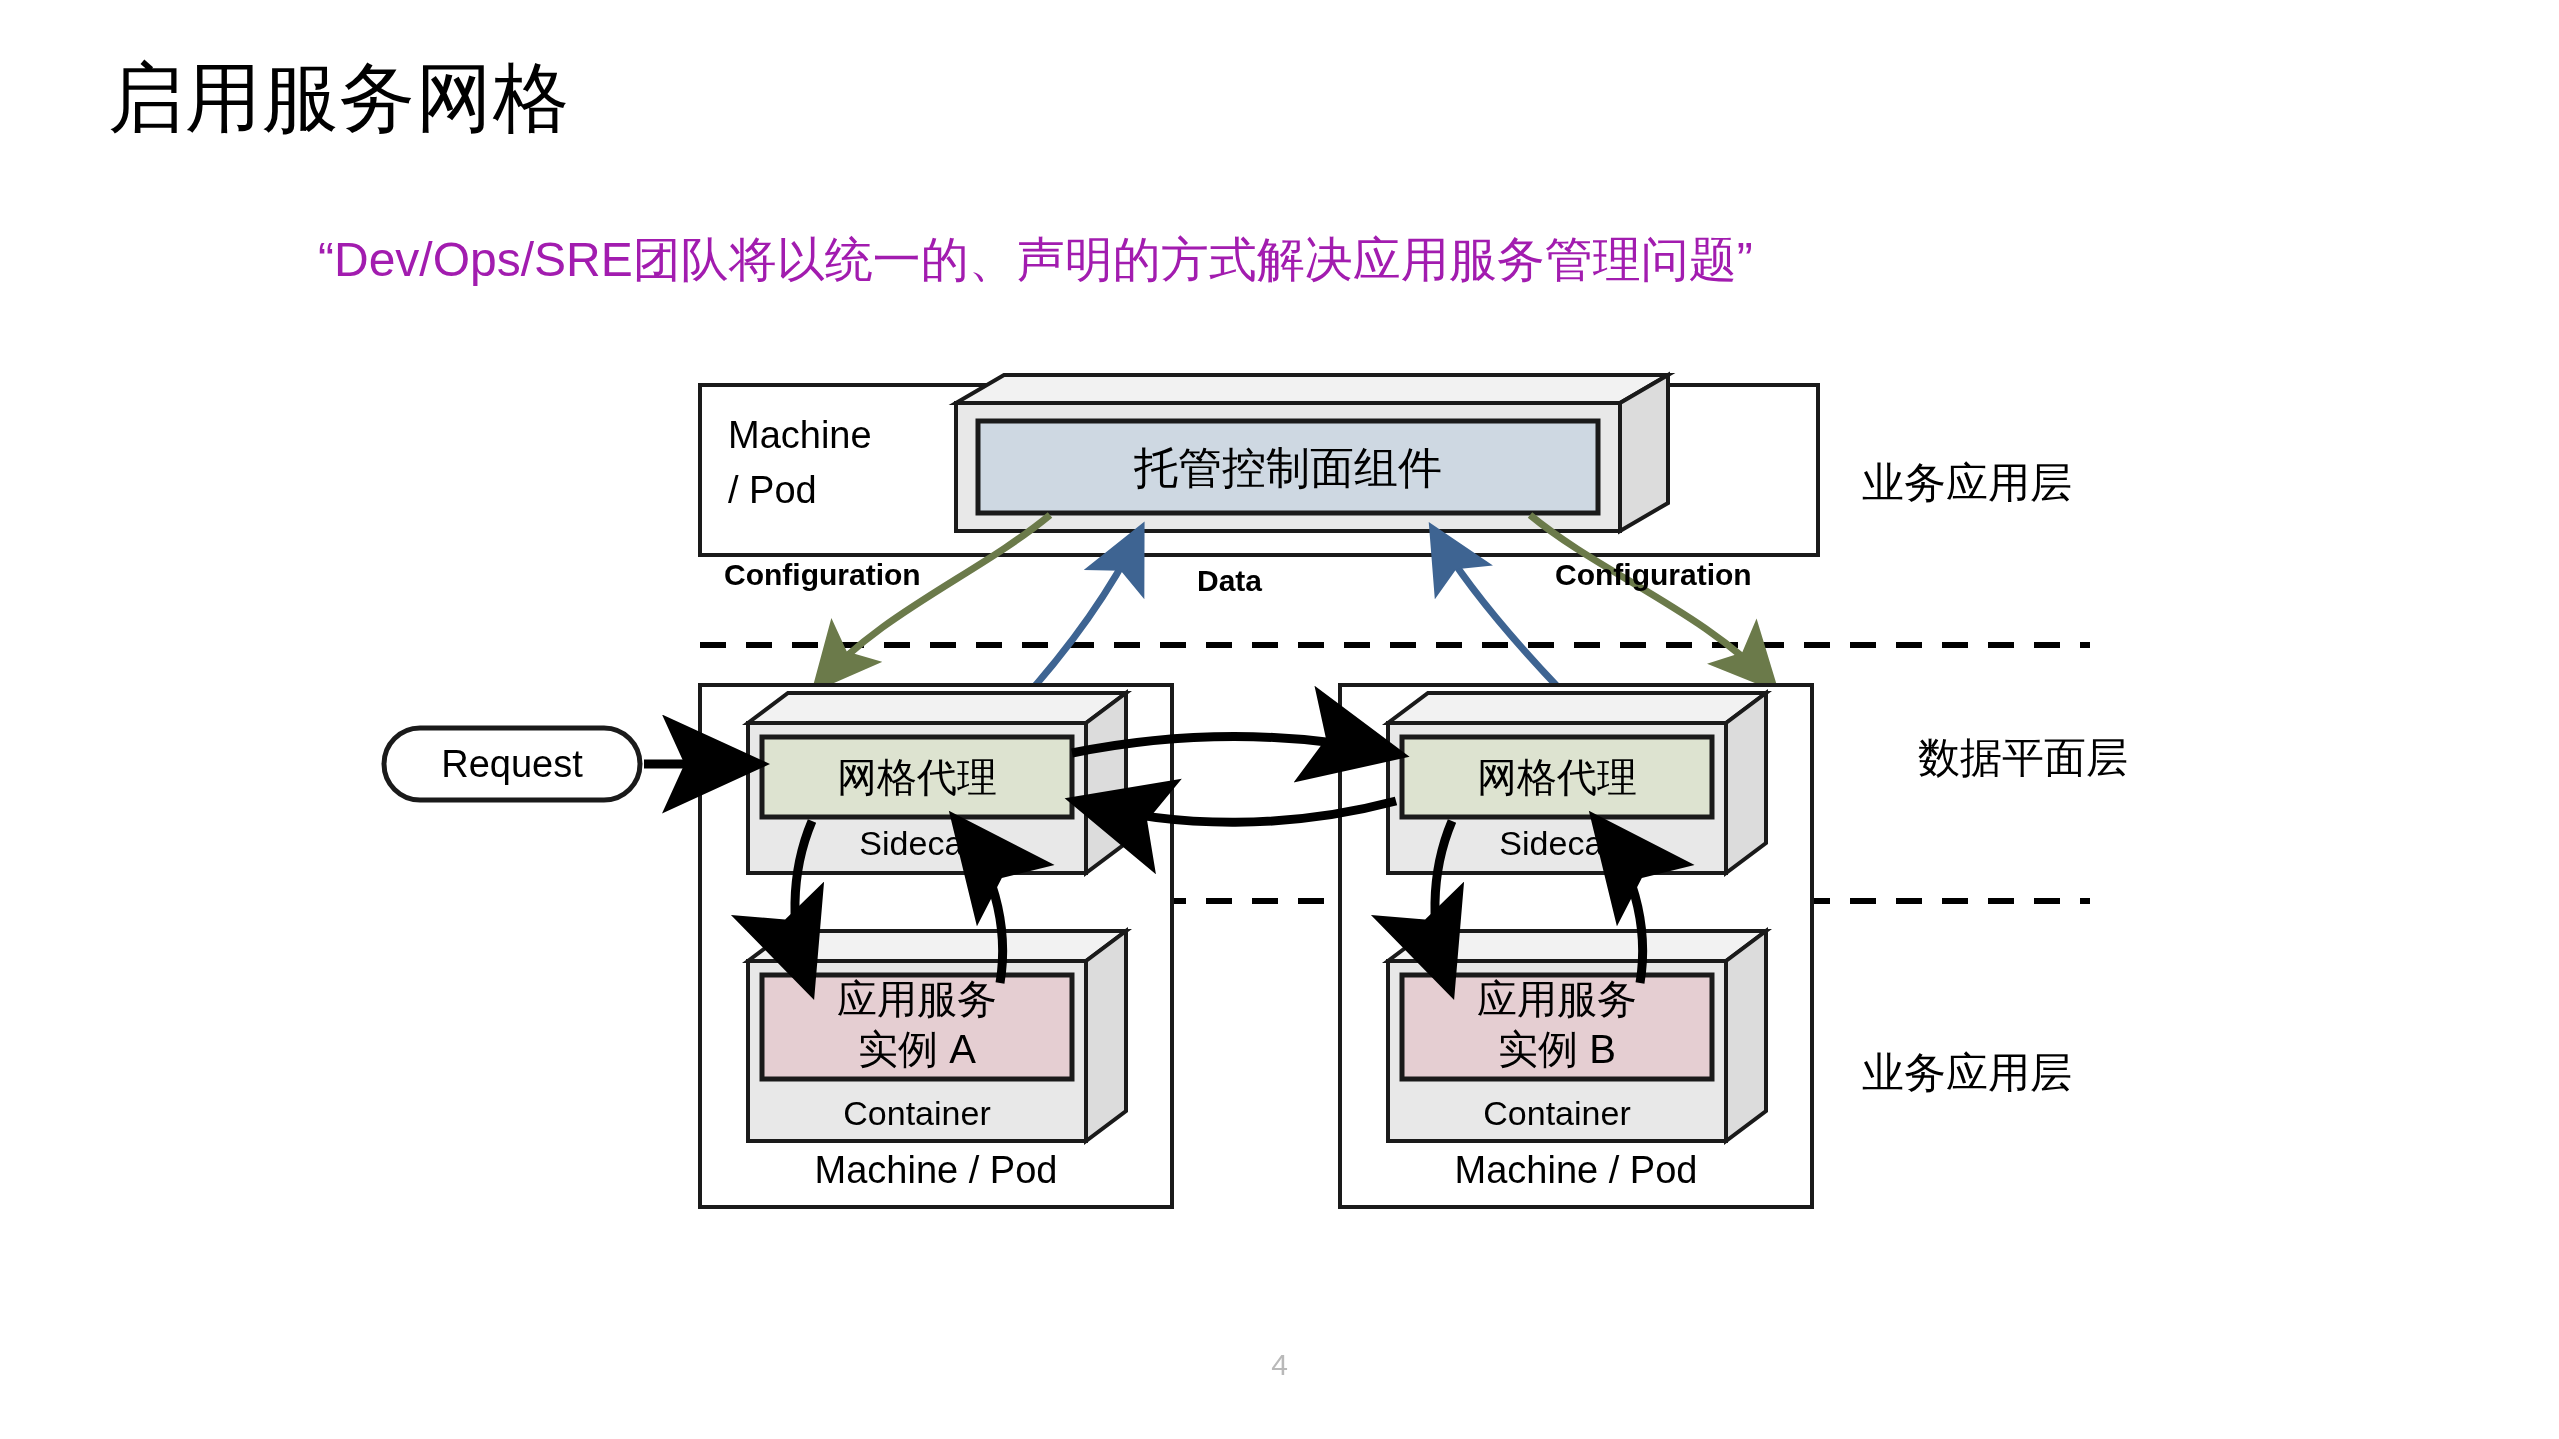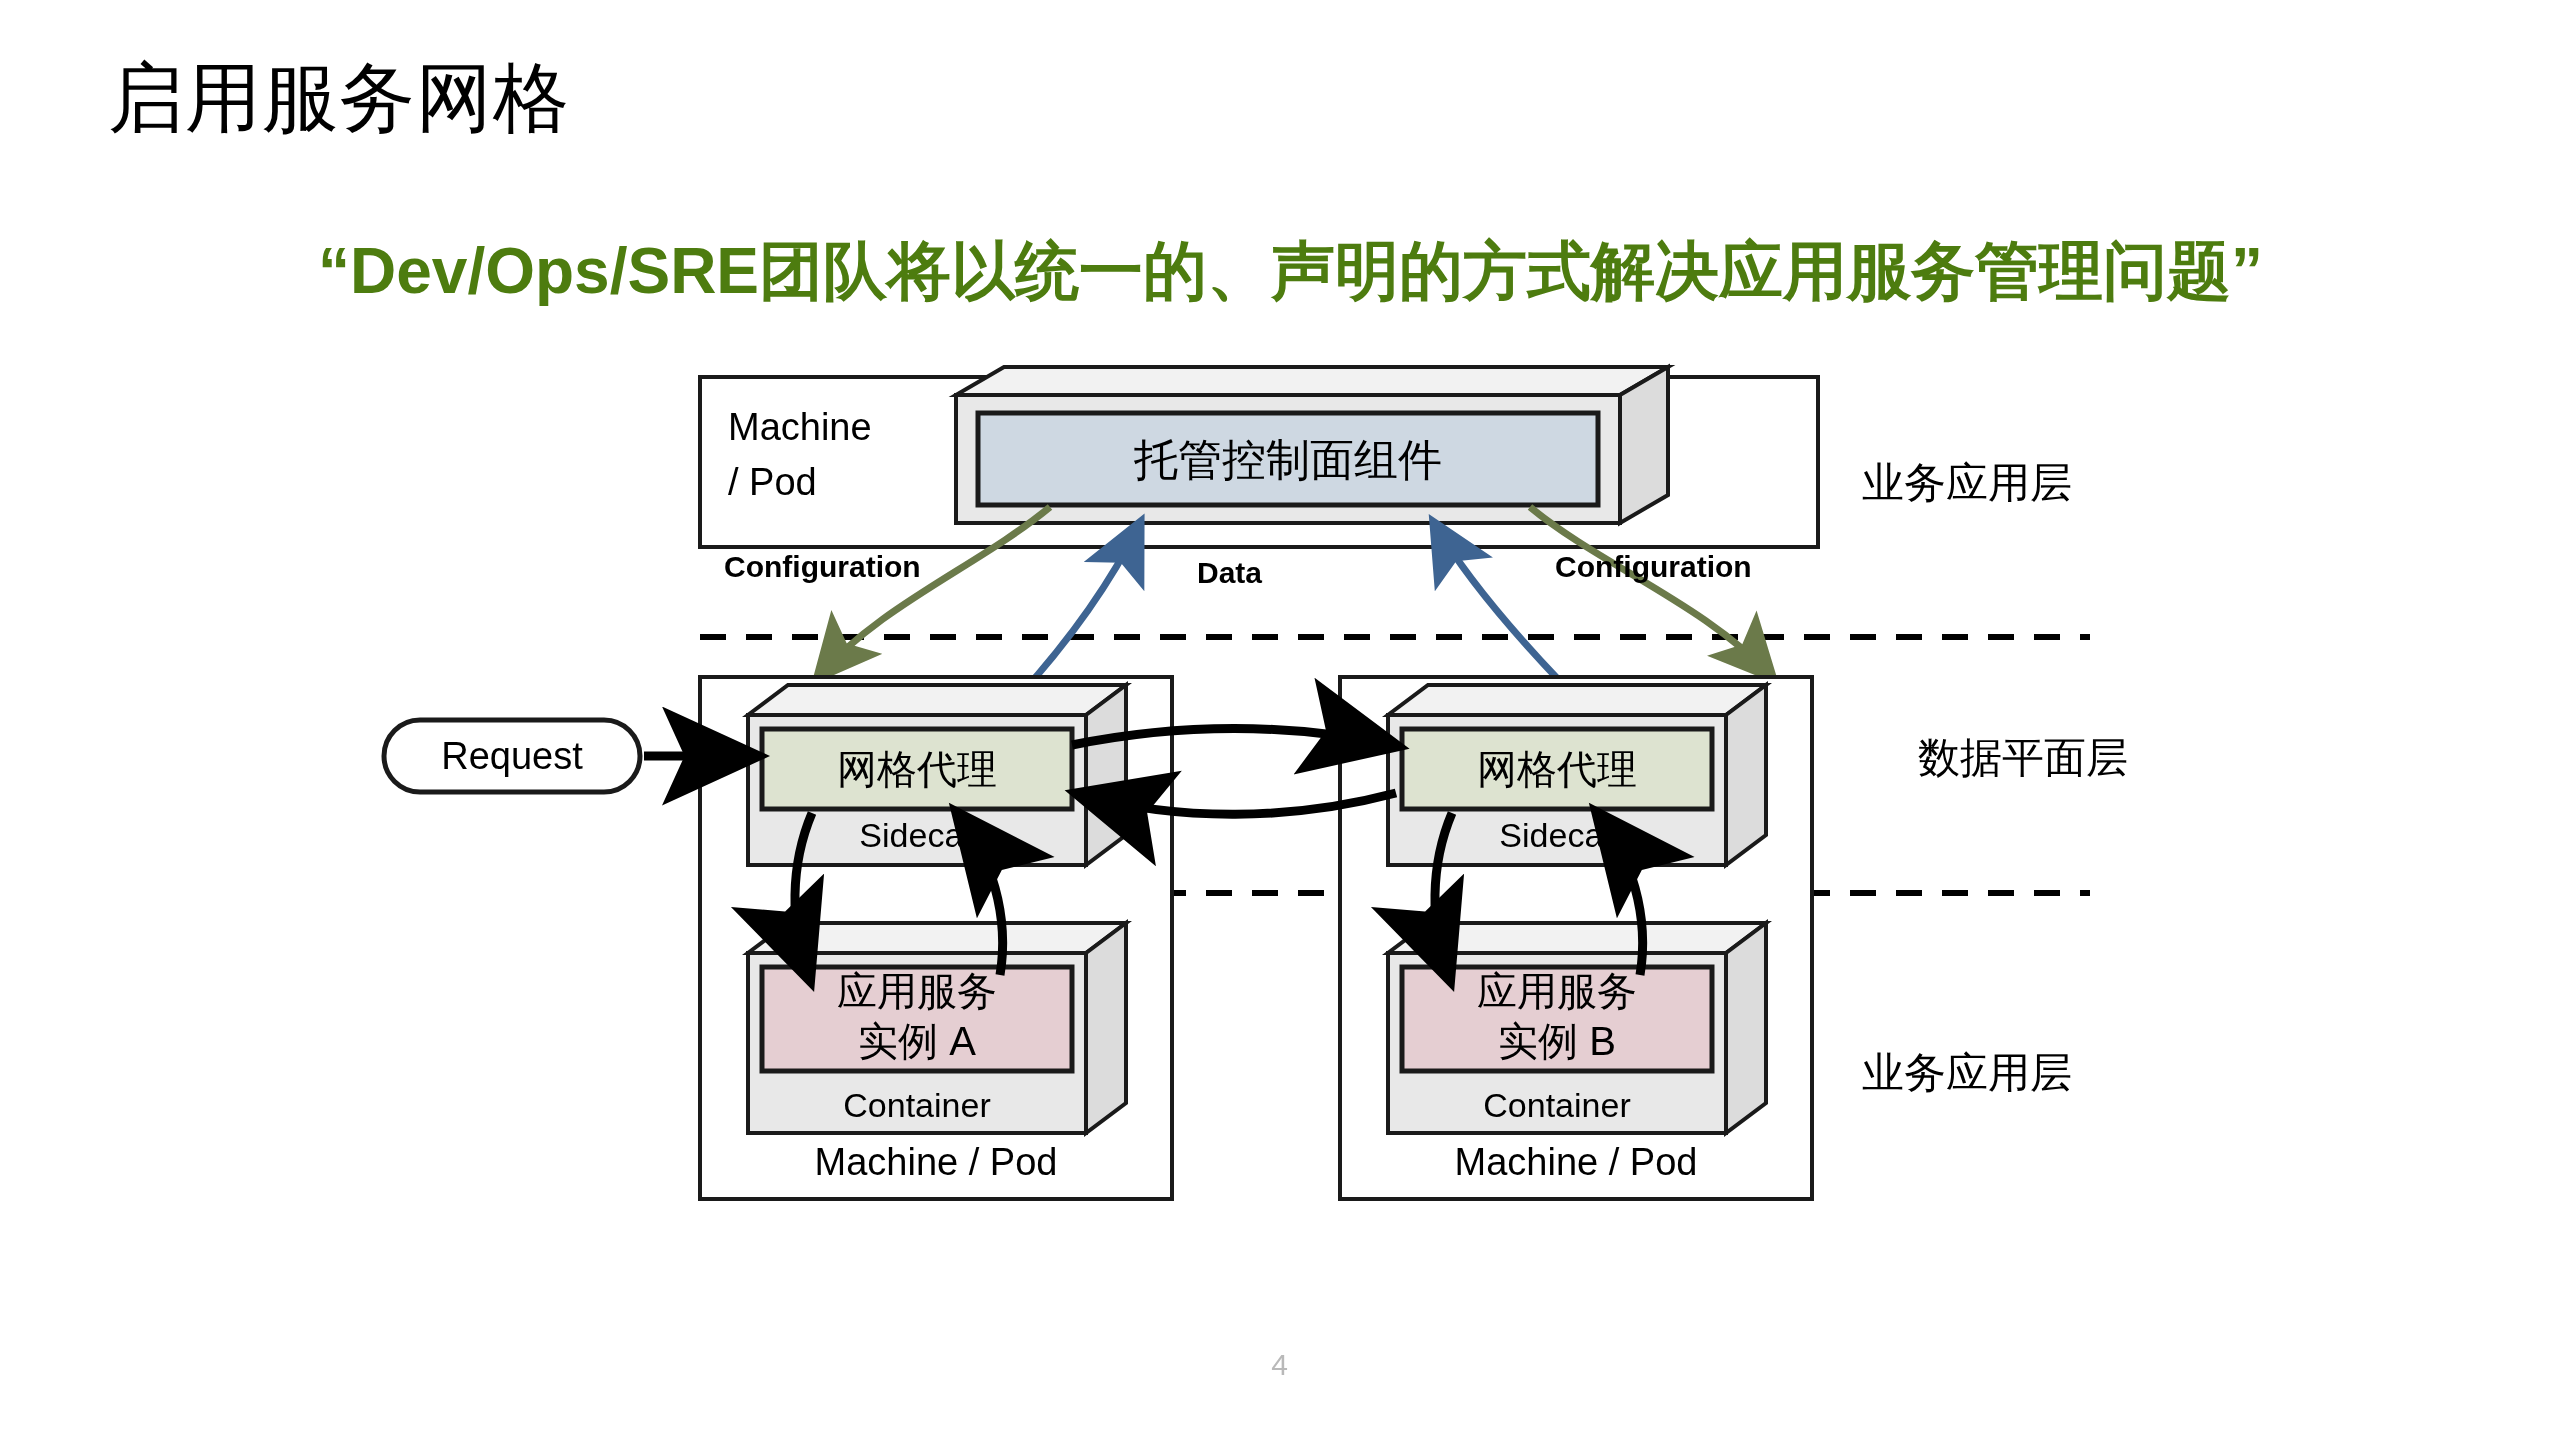--- a/index.html
+++ b/index.html
@@ -33,32 +33,32 @@
     line-height: 1.05;
     font-weight: 400;
     letter-spacing: 1px;
     color: #000000;
     white-space: nowrap;
   }
   #slide-subtitle {
     position: absolute;
     left: 318px;
     top: 228px;
-    font-size: 64px;
-    font-weight: bold;
-    color: #4d7c0f;
+    font-size: 48px;
+    font-weight: normal;
+    color: #a21caf;
     white-space: nowrap;
     letter-spacing: 0px;
   }
 
   
   #diagram {
     position: absolute;
     left: 0;
-    top: 355px;
+    top: 363px;
     width: 2559px;
     height: 940px;
   }
   #diagram svg { display: block; }
 
   
   .layer-label {
     position: absolute;
     font-size: 42px;
     color: #000000;

